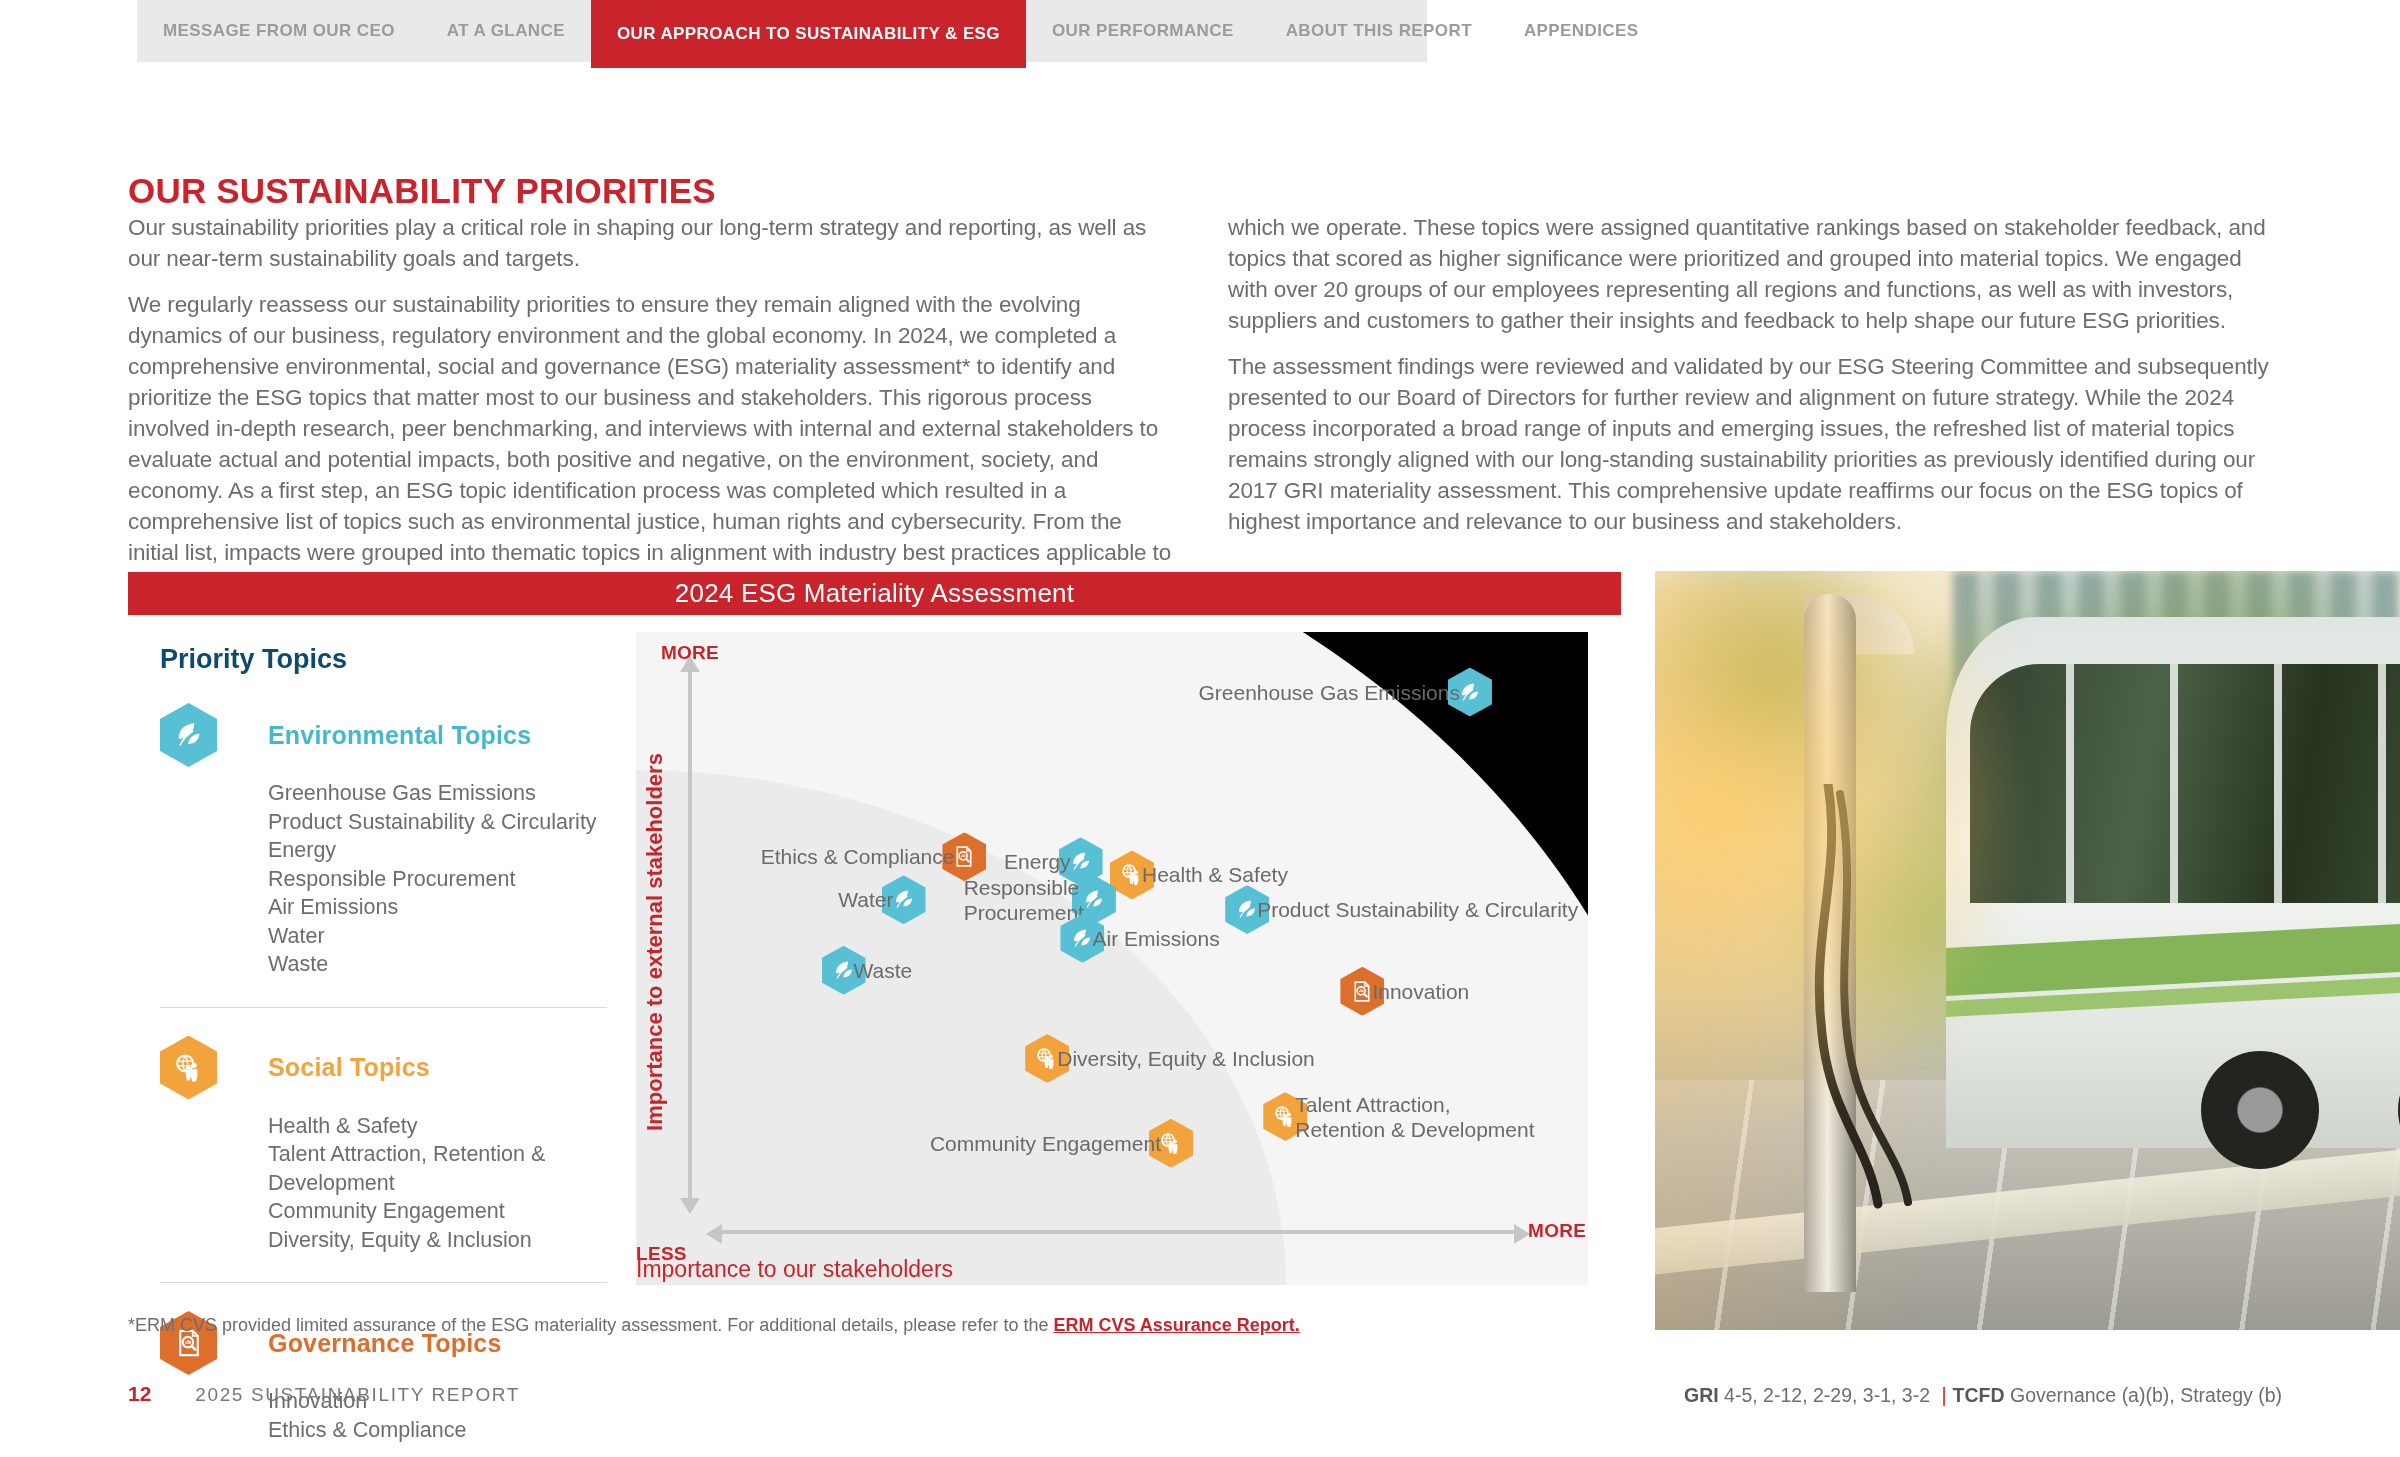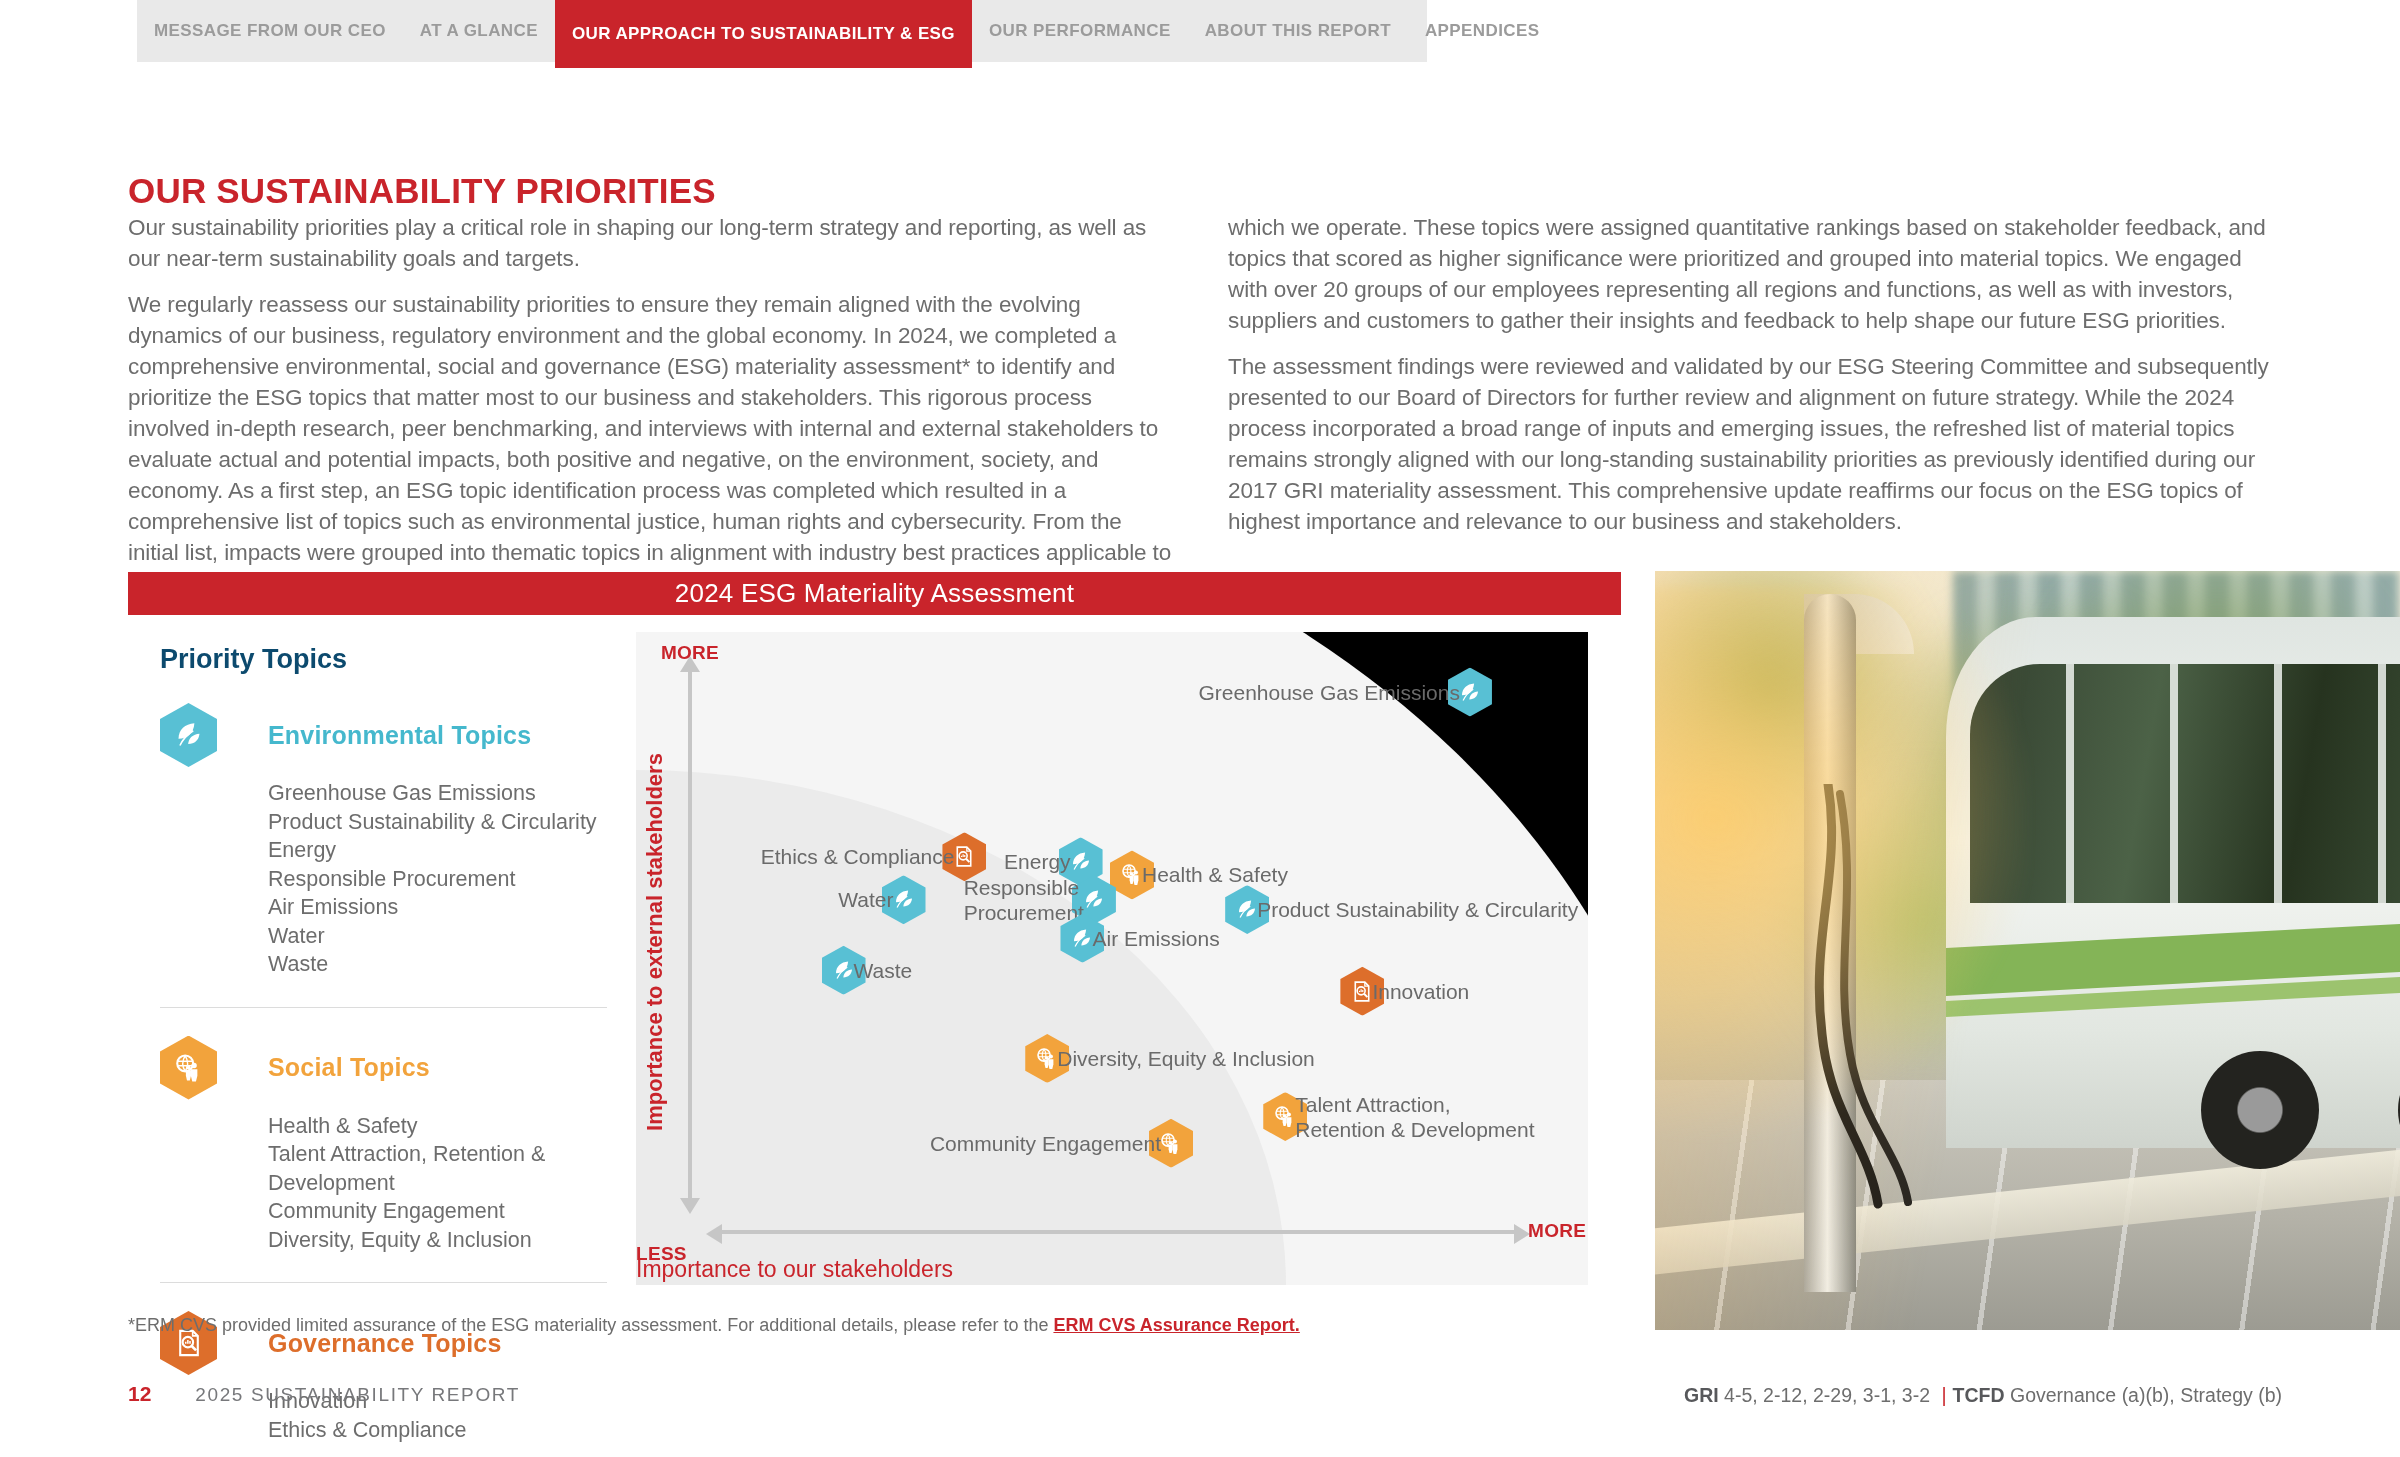--- a/index.html
+++ b/index.html
@@ -9,21 +9,21 @@
     -webkit-font-smoothing:antialiased;
   }
 
   
   .nav {
     position:absolute; left:137px; top:0; width:1290px; height:68px;
     display:flex; align-items:flex-start;
     background:linear-gradient(to bottom, #e9e9e9 62px, rgba(0,0,0,0) 62px);
   }
   .tab {
-    height:62px; display:flex; align-items:center; padding:0 17px;
+    height:62px; display:flex; align-items:center; padding:0 26px;
     font-size:17px; font-weight:700; color:#9b9b9b; letter-spacing:.4px;
     white-space:nowrap; cursor:pointer;
   }
   .tab.active { height:68px; background:#c9242b; color:#fff; }
 
   
   .page-title { position:absolute; left:128px; top:148px; font-size:35px; font-weight:700; color:#c9242b; letter-spacing:.2px; }
   .col { position:absolute; top:212px; width:1046px; }
   .col-left { left:128px; }
   .col-right { left:1228px; }

